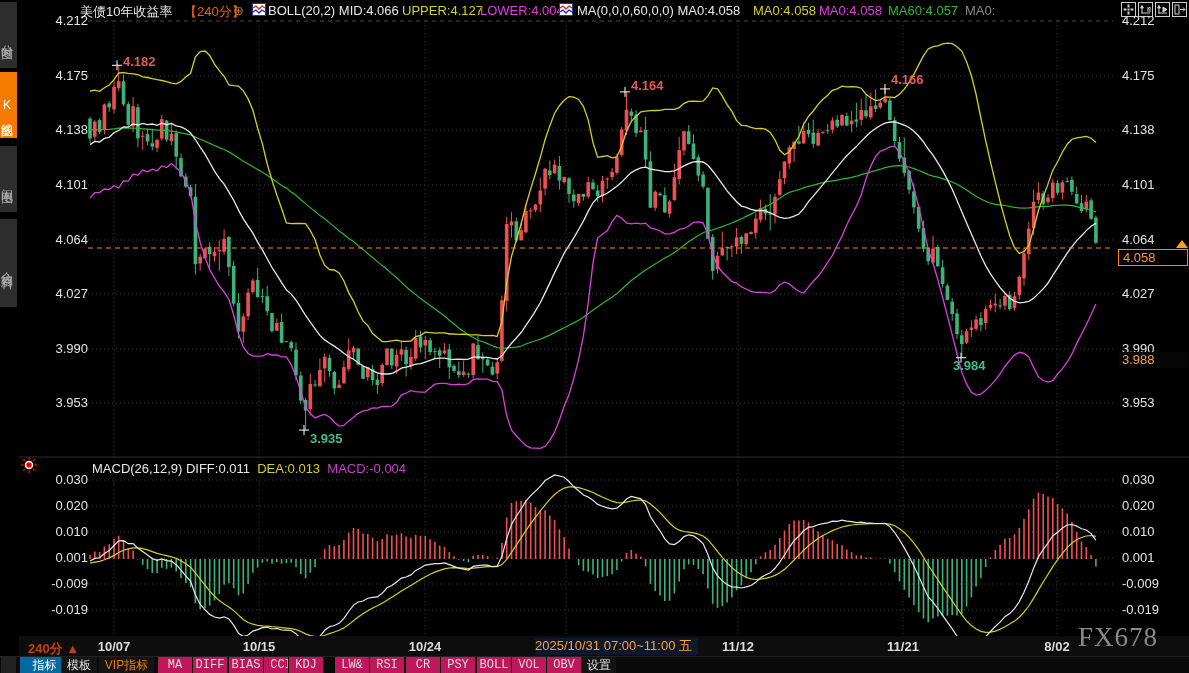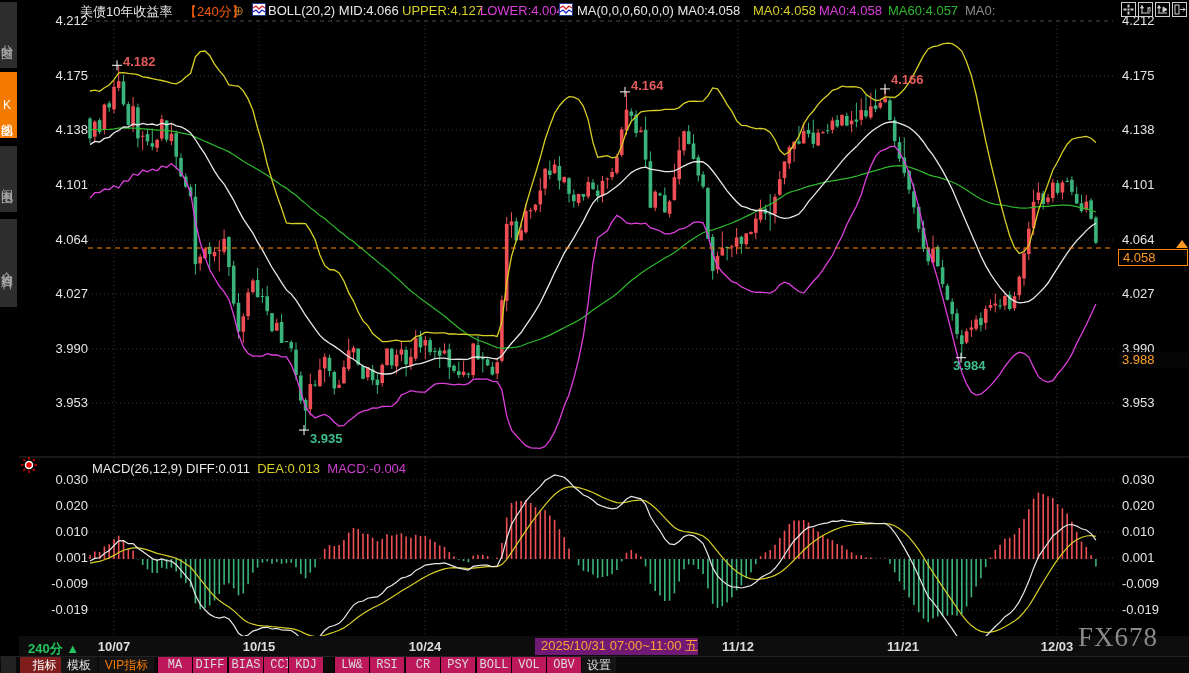--- a/index.html
+++ b/index.html
@@ -6,26 +6,26 @@
 .topbar span{position:absolute;top:3px}
 .sidebar{position:absolute;left:0;top:0;width:19px;height:673px;background:#000}
 .stab{position:absolute;left:0;width:17px;background:#2d2d2d;color:#a8a8a8;font-size:12px;text-align:center;line-height:14px;padding-top:5px;writing-mode:vertical-lr;text-orientation:upright;letter-spacing:2px}
 .stab.act{background:#f57a00;color:#fff}
 .axl{position:absolute;left:38px;width:50px;text-align:right;font-size:13px;color:#e4e4e4}
 .axr{position:absolute;left:1122px;width:60px;text-align:left;font-size:13px;color:#e4e4e4}
 .dl{position:absolute;top:639px;width:60px;text-align:center;font-size:13px;font-weight:bold;color:#dcdcdc}
 .pricebox{position:absolute;left:1118px;top:249px;width:70px;height:17px;border:1px solid #ff8800;background:#000;color:#ff9922;font-size:13px;line-height:15px;padding-left:4px}
 .pbox2{position:absolute;left:1118px;top:352px;width:70px;height:16px;background:#050505;color:#ffa133;font-size:13px;line-height:16px;padding-left:4px}
 .xrow{position:absolute;left:0;top:636px;width:100%;height:20px;background:#0d0d0d}
-.datebox{position:absolute;left:535px;top:638px;width:163px;height:17px;background:#701a75;color:#ffa133;font-size:13px;line-height:16px;text-align:right}
+.datebox{position:absolute;left:535px;top:638px;width:163px;height:17px;background:#0f172a;color:#ffa133;font-size:13px;line-height:16px;text-align:left}
 .toolbar{position:absolute;left:0;top:656px;width:100%;height:17px;background:#0a0a0a;border-top:1px solid #222}
 .tb{position:absolute;top:0;height:17px;font-size:12px;color:#e0e0e0;text-align:center;line-height:17px;background:#141414}
 .btn{border-left:1px solid #000;background:#be185d;color:#dcdcdc;font-family:"Liberation Mono",monospace;font-size:12px}
 .fx{position:absolute;left:1078px;top:622px;color:#8a8a8a;font-size:27px;font-family:"Liberation Serif",serif;letter-spacing:1px}
-.m240{position:absolute;left:28px;top:640px;color:#22c55e;font-size:13px;font-weight:bold}
+.m240{position:absolute;left:28px;top:640px;color:#c2410c;font-size:13px;font-weight:bold}
 </style></head>
 <body>
 <svg width="1189" height="673" viewBox="0 0 1189 673" xmlns="http://www.w3.org/2000/svg" style="position:absolute;left:0;top:0">
     <line x1="88" y1="21" x2="1113" y2="21" stroke="#4a4a4a" stroke-width="1" stroke-dasharray="4,4"></line>
     <line x1="88" y1="76" x2="1113" y2="76" stroke="#3b3b3b" stroke-width="1" stroke-dasharray="1,3"></line>
     <line x1="88" y1="130" x2="1113" y2="130" stroke="#3b3b3b" stroke-width="1" stroke-dasharray="1,3"></line>
     <line x1="88" y1="185" x2="1113" y2="185" stroke="#3b3b3b" stroke-width="1" stroke-dasharray="1,3"></line>
     <line x1="88" y1="240" x2="1113" y2="240" stroke="#3b3b3b" stroke-width="1" stroke-dasharray="1,3"></line>
     <line x1="88" y1="294" x2="1113" y2="294" stroke="#3b3b3b" stroke-width="1" stroke-dasharray="1,3"></line>
     <line x1="88" y1="349" x2="1113" y2="349" stroke="#3b3b3b" stroke-width="1" stroke-dasharray="1,3"></line>
@@ -729,21 +729,21 @@
     <div class="axr" style="top:576px">-0.009</div>
     <div class="axl" style="top:602px">-0.019</div>
     <div class="axr" style="top:602px">-0.019</div>
   </div>
 <div class="xrow"></div>
 <div class="dl" style="left:84px">10/07</div>
 <div class="dl" style="left:229px">10/15</div>
 <div class="dl" style="left:395px">10/24</div>
 <div class="dl" style="left:708px">11/12</div>
 <div class="dl" style="left:873px">11/21</div>
-<div class="dl" style="left:1027px">12/03</div>
+<div class="dl" style="left:1027px">8/02</div>
 <div class="datebox">2025/10/31 07:00~11:00 五</div>
 <div class="m240">240分 ▲</div>
 <div class="fx">FX678</div>
 <div class="pricebox">4.058</div>
 <div class="pbox2">3.988</div>
 <svg width="12" height="8" style="position:absolute;left:1176px;top:240px">
     <path d="M6 0 L12 8 L0 8 Z" fill="#ff9922"></path>
   </svg>
 <div class="topbar">
  <span style="left:80px">美债10年收益率</span>
@@ -783,21 +783,21 @@
     </g>
   </svg>
 <div class="sidebar">
  <div class="stab" style="top:2px;height:66px">分时图</div>
  <div class="stab act" style="top:72px;height:66px">K线图</div>
  <div class="stab" style="top:146px;height:66px">闪电图</div>
  <div class="stab" style="top:219px;height:88px">合约资料</div>
 </div>
 <div class="toolbar">
  <div class="tb" style="left:1px;width:15px;background:#222"></div>
- <div class="tb" style="left:20px;width:49px;background:#7f1d1d;color:#fff">指标</div>
+ <div class="tb" style="left:20px;width:49px;background:#0369a1;color:#fff">指标</div>
  <div class="tb" style="left:61px;width:36px">模板</div>
  <div class="tb" style="left:99px;width:55px;color:#f57a00">VIP指标</div>
  <div class="tb btn" style="left:157px;width:35px">MA</div>
     <div class="tb btn" style="left:192px;width:35px">DIFF</div>
     <div class="tb btn" style="left:228px;width:35px">BIAS</div>
     <div class="tb btn" style="left:263px;width:35px">CCI</div>
     <div class="tb btn" style="left:288px;width:35px">KDJ</div>
     <div class="tb btn" style="left:334px;width:35px">LW&amp;</div>
     <div class="tb btn" style="left:369px;width:35px">RSI</div>
     <div class="tb btn" style="left:405px;width:35px">CR</div>

